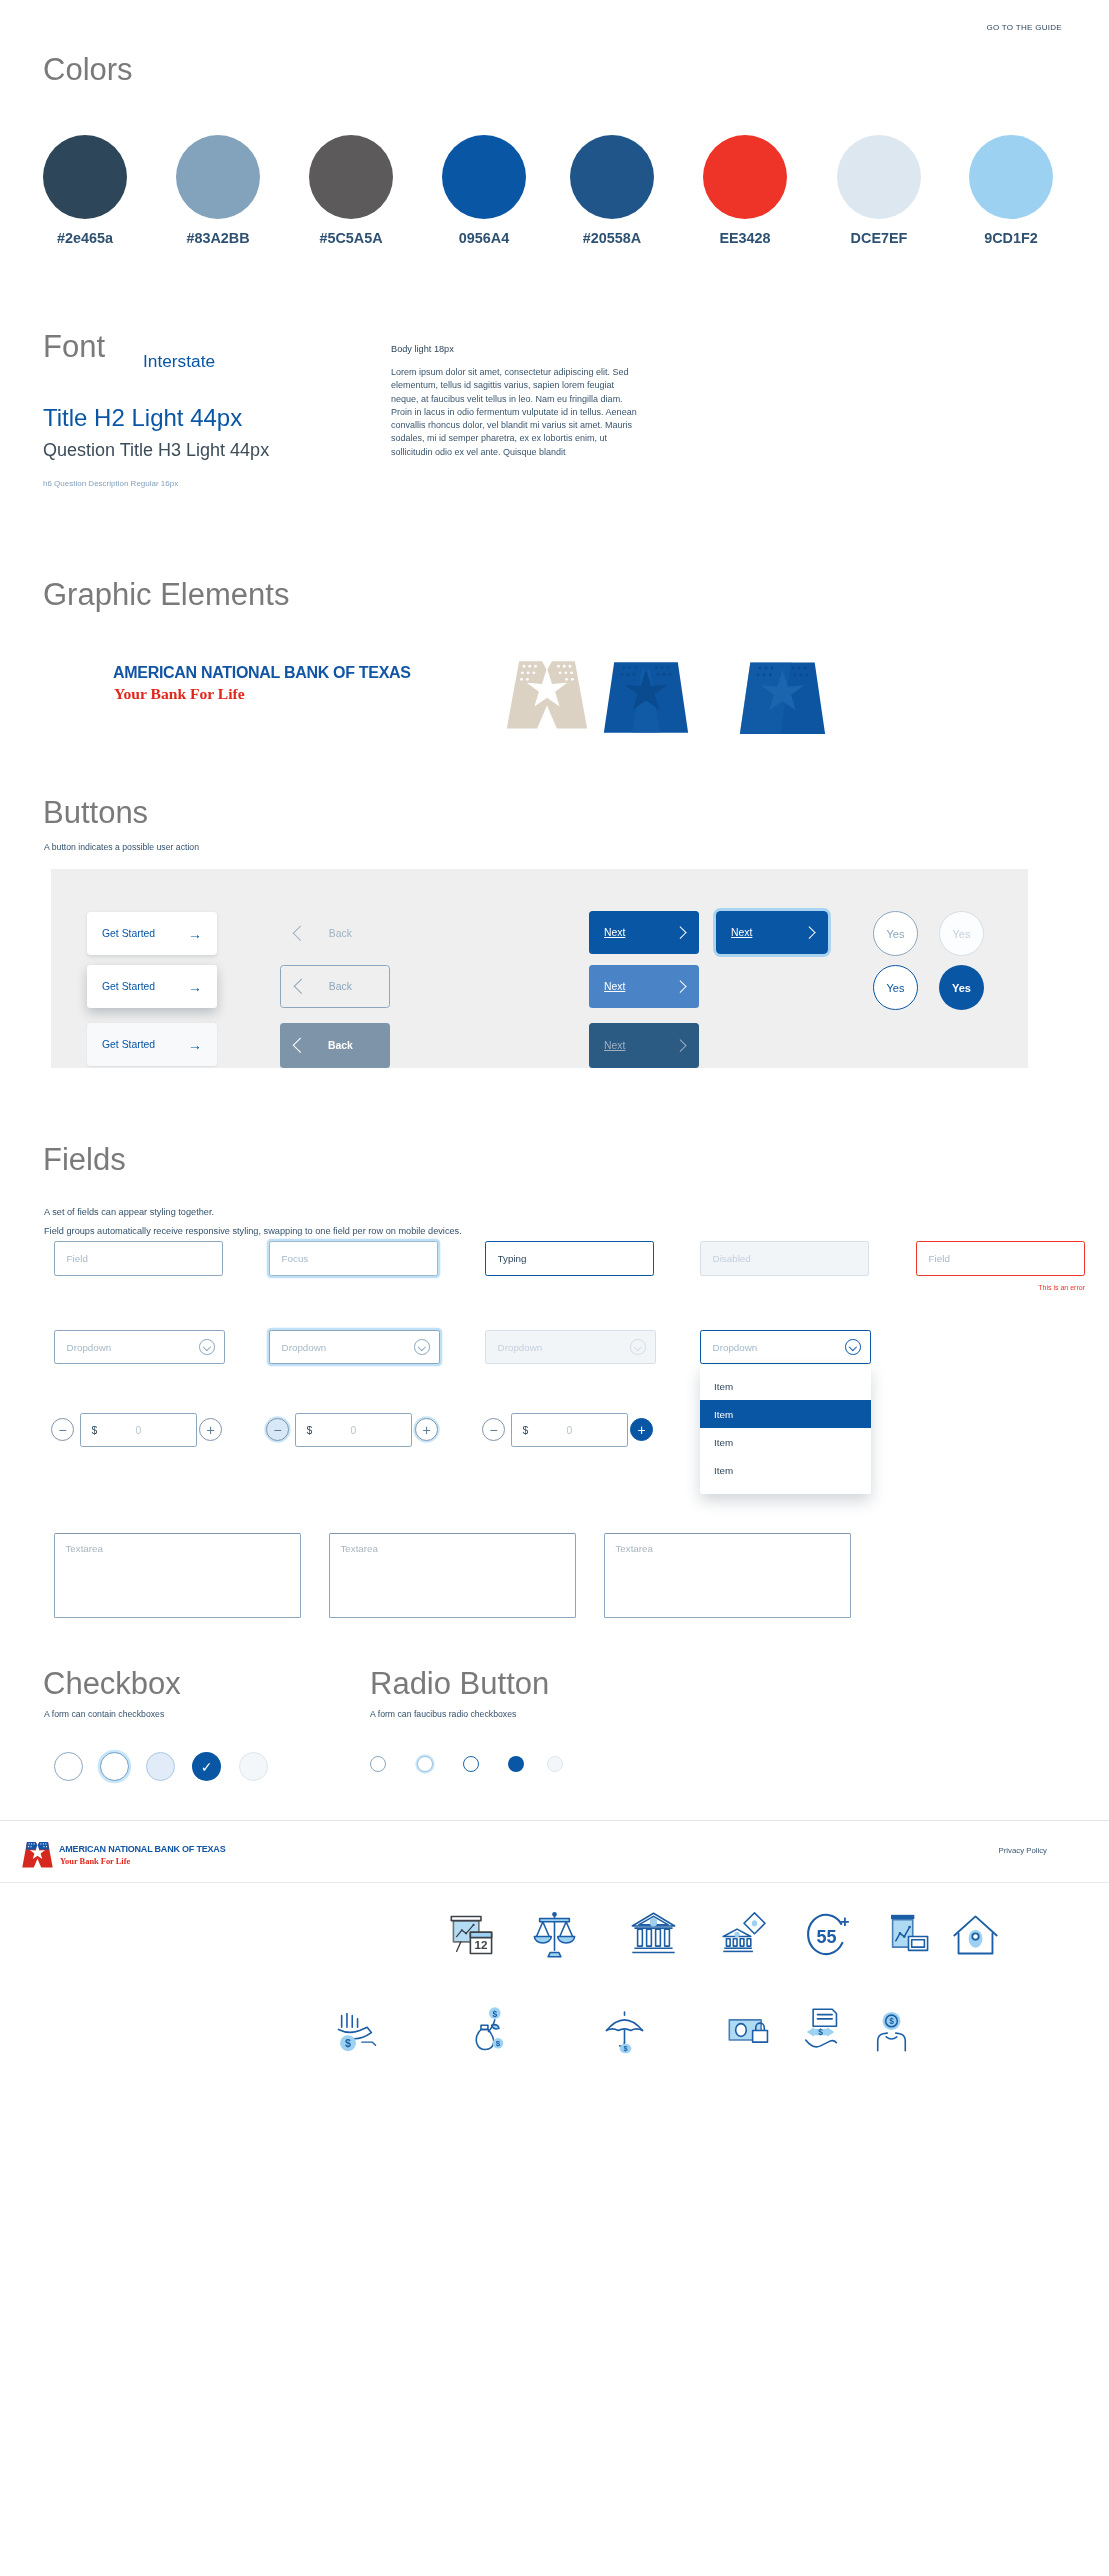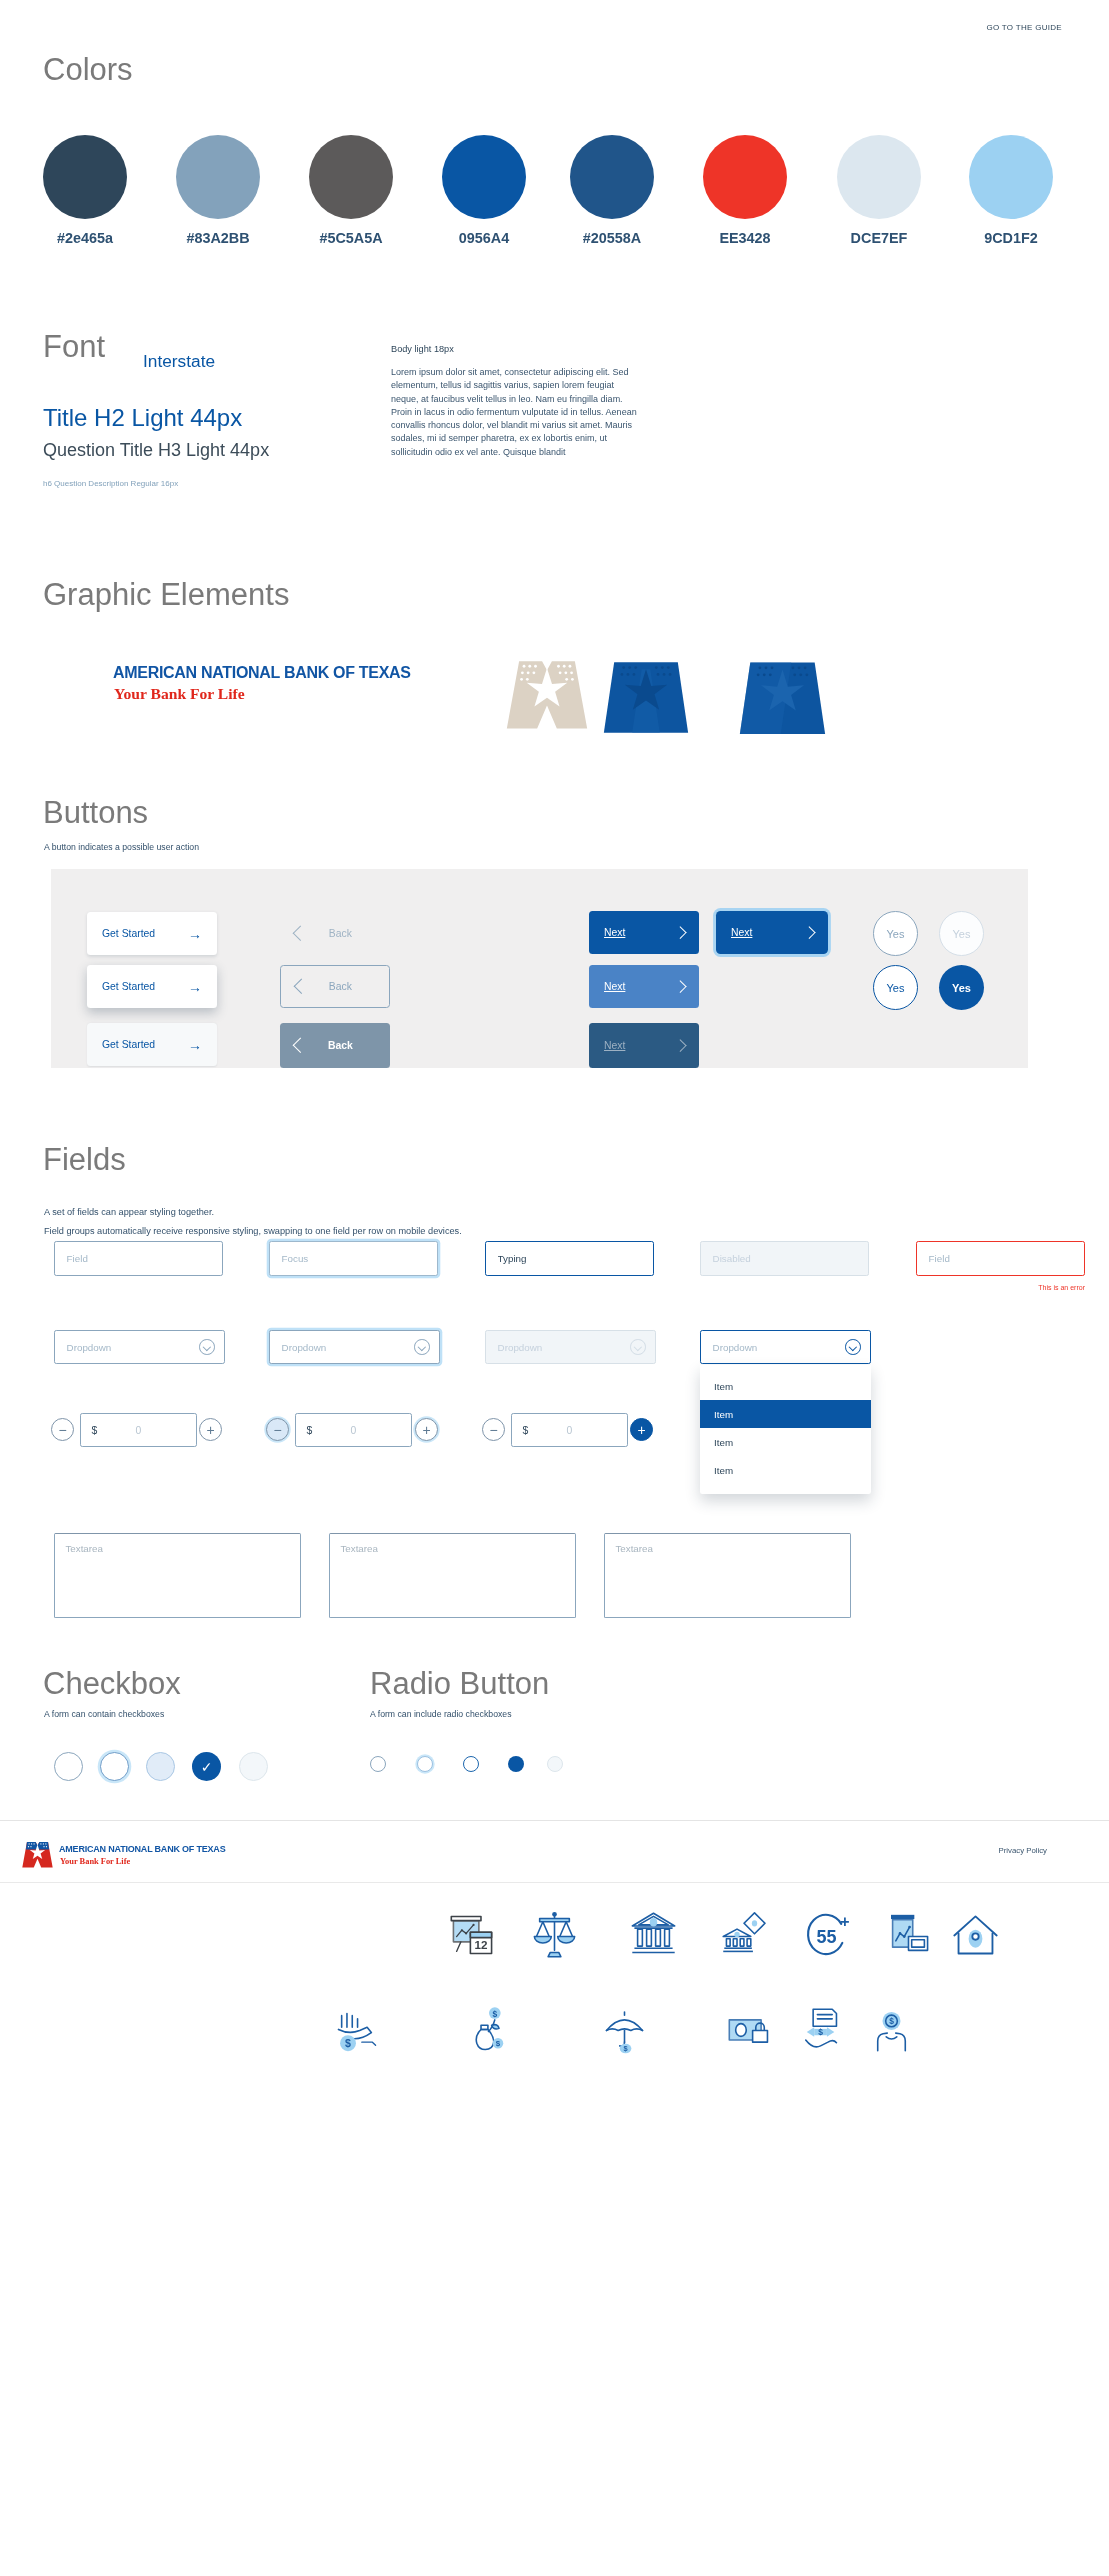--- a/index.html
+++ b/index.html
@@ -355,21 +355,21 @@
   <div class="abs sub" style="left:44px;top:1709px;">A form can contain checkboxes</div>
   <div class="cb" style="left:54px;top:1752px;"></div>
   <div class="cb focus" style="left:100px;top:1752px;"></div>
   <div class="cb hover" style="left:146px;top:1752px;"></div>
   <div class="cb checked" style="left:192px;top:1752px;">
     <span>✓</span>
   </div>
   <div class="cb disabled" style="left:239px;top:1752px;"></div>
 
   <div class="abs h-section" style="left:370px;top:1667px;">Radio Button</div>
-  <div class="abs sub" style="left:370px;top:1709px;">A form can include radio checkboxes</div>
+  <div class="abs sub" style="left:370px;top:1709px;">A form can faucibus radio checkboxes</div>
   <div class="rd" style="left:370px;top:1756px;"></div>
   <div class="rd focus" style="left:417px;top:1756px;"></div>
   <div class="rd active" style="left:463px;top:1756px;"></div>
   <div class="rd selected" style="left:508px;top:1756px;"></div>
   <div class="rd disabled" style="left:547px;top:1756px;"></div>
 
   <div class="divider" style="top:1820px;"></div>
 
   <div class="abs" style="left:22px;top:1834px;width:31px;height:36px;">
     <svg viewBox="0 0 100 110" preserveAspectRatio="none">

